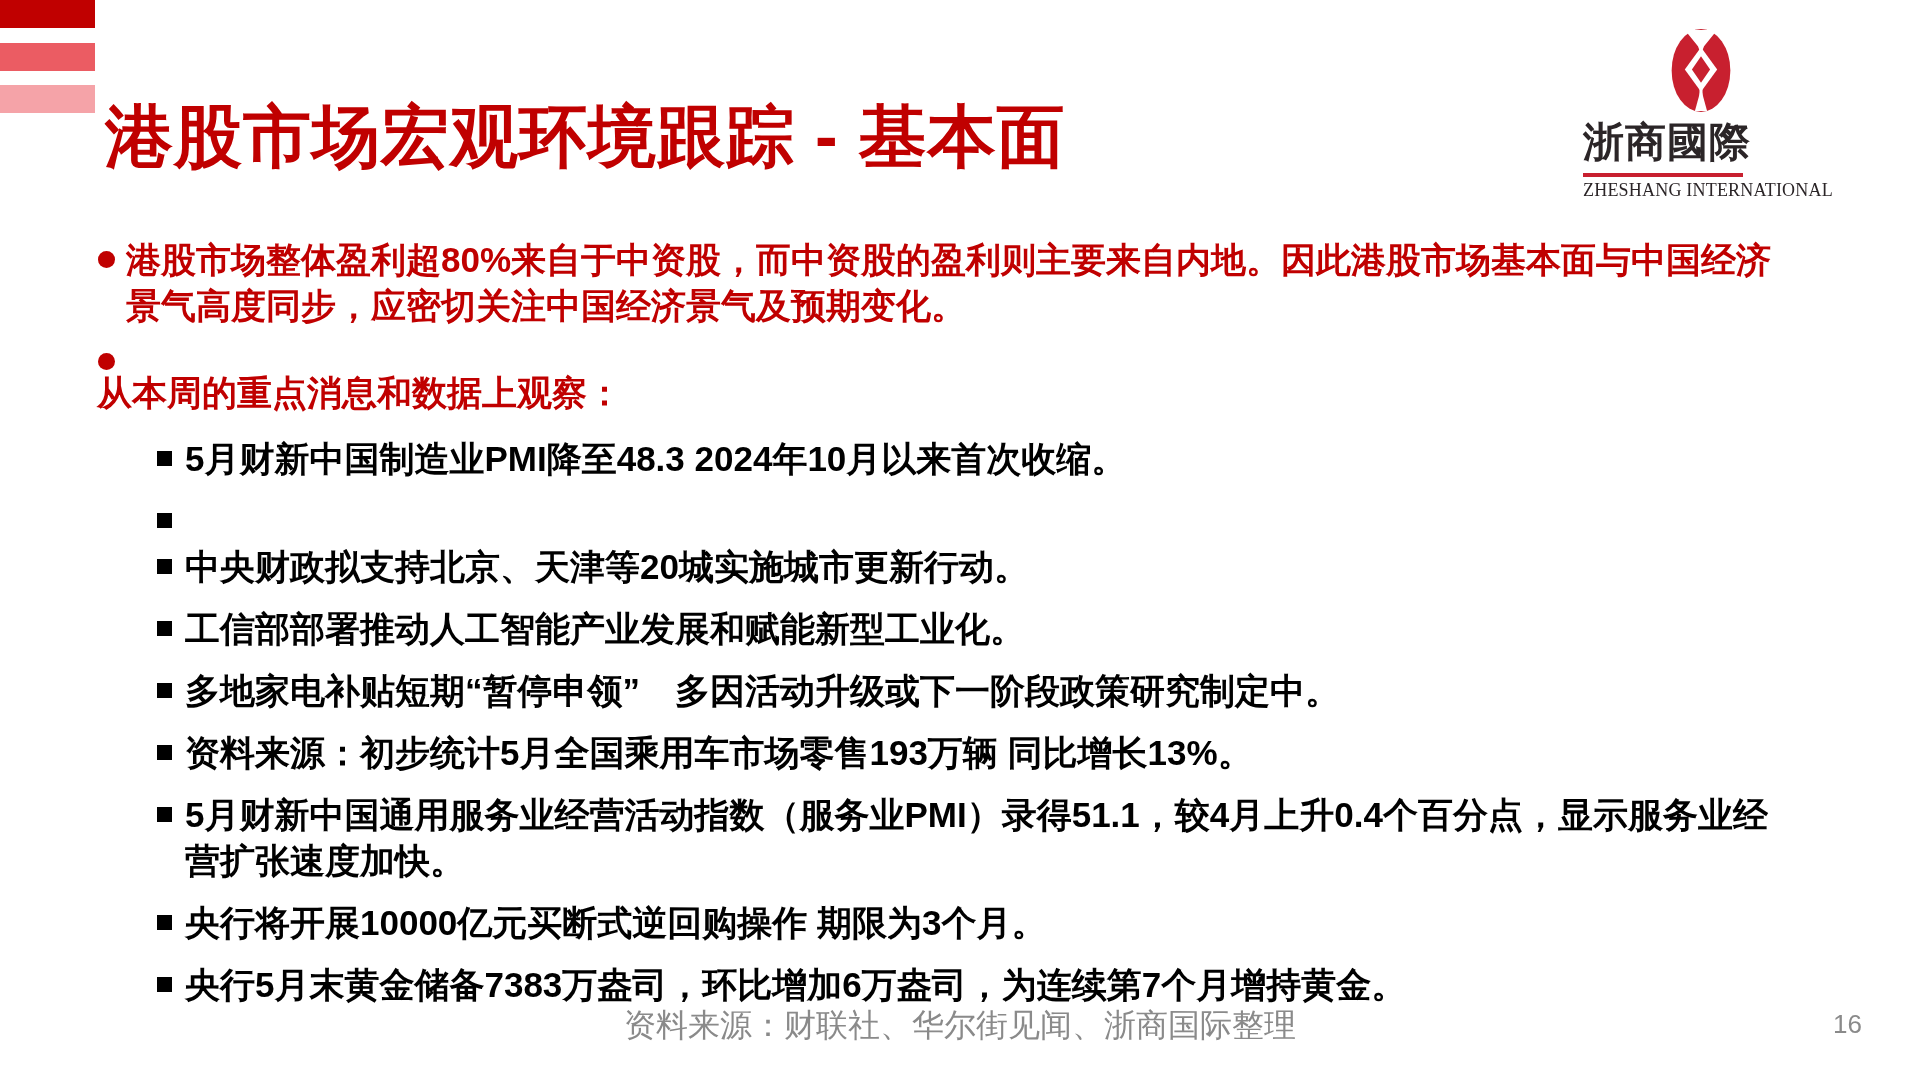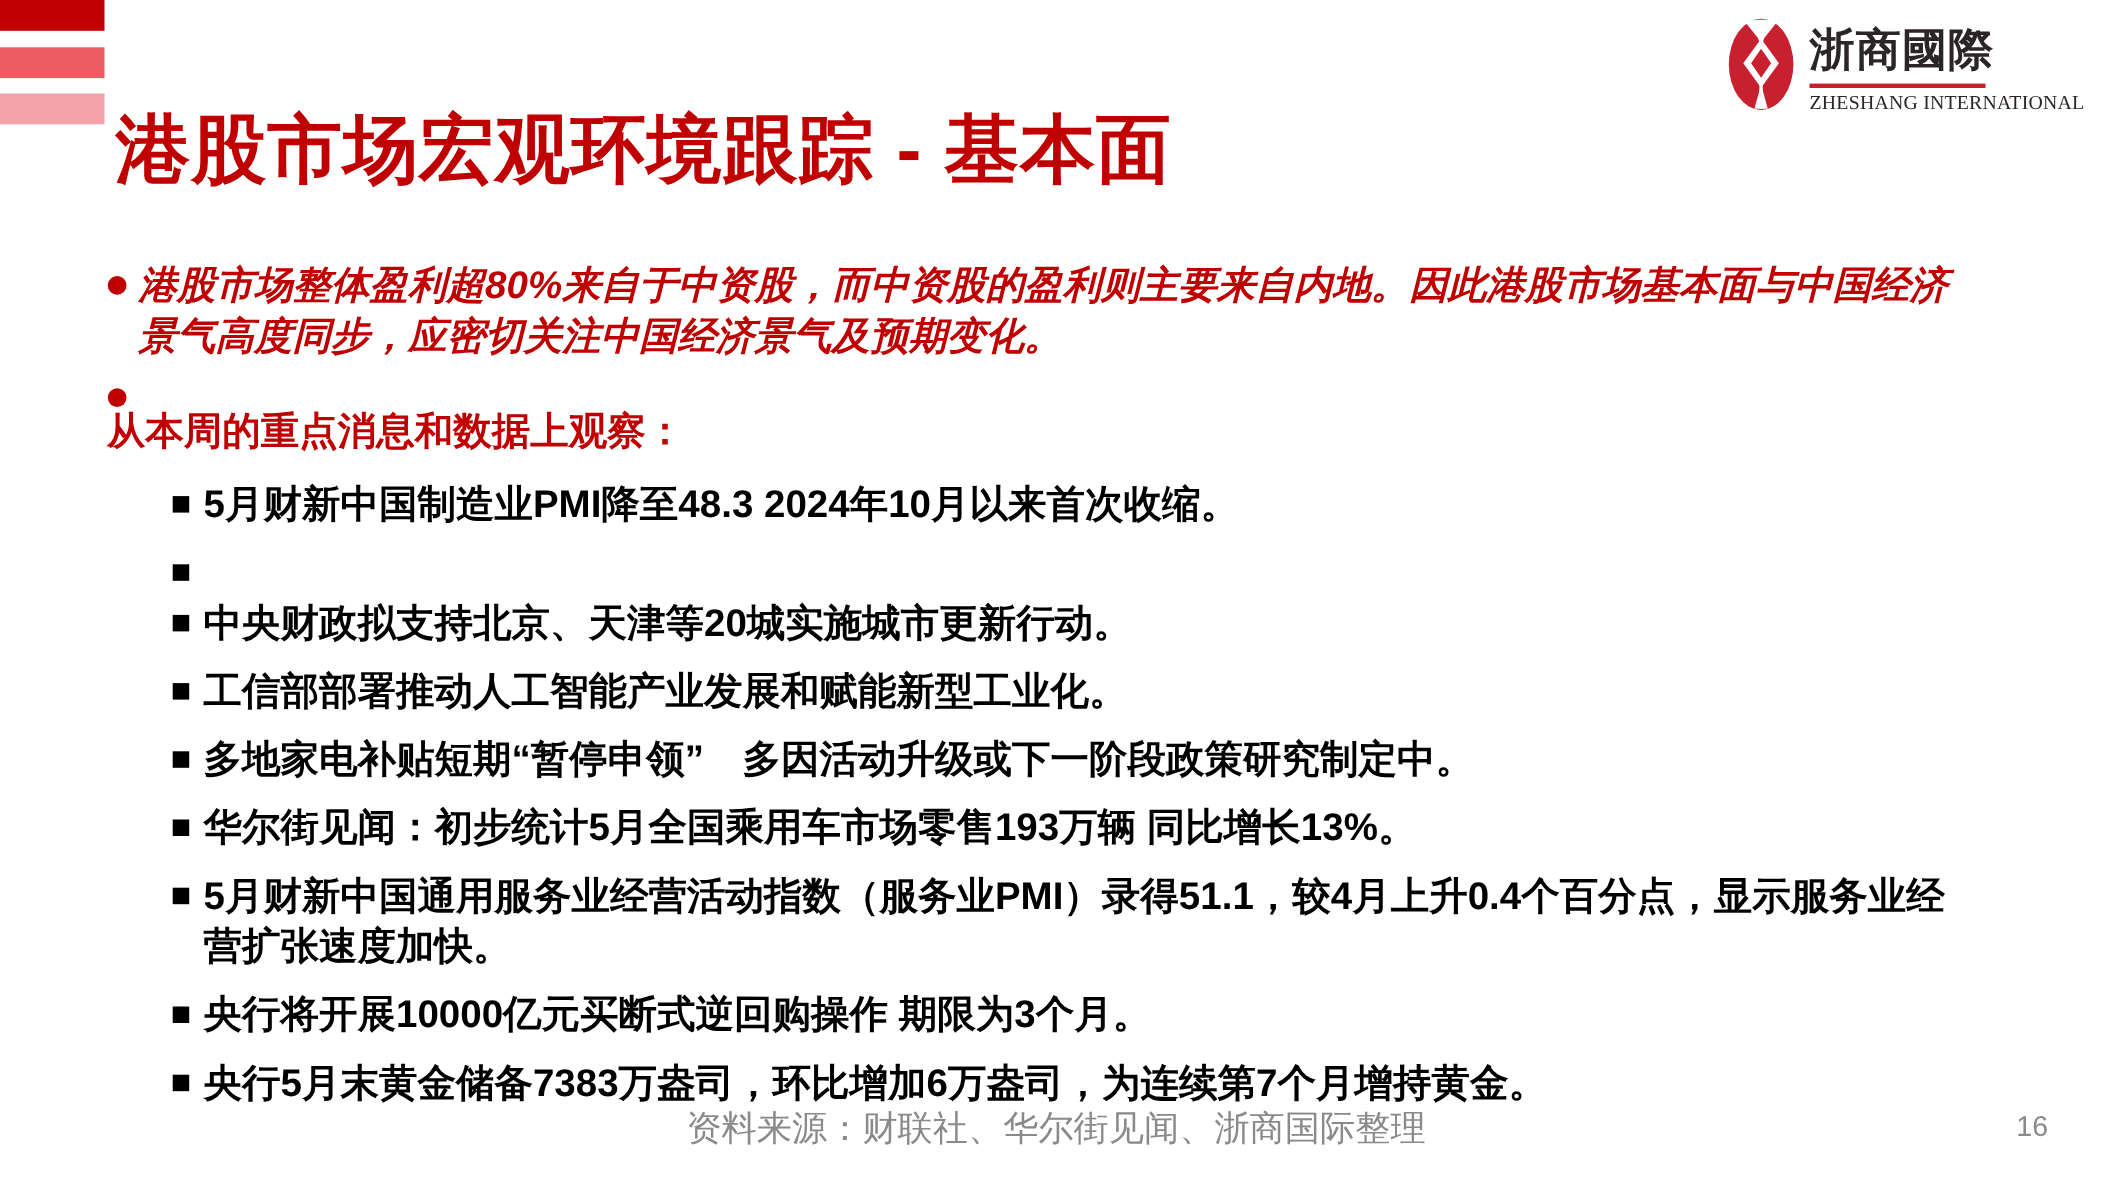--- a/index.html
+++ b/index.html
@@ -20,22 +20,22 @@
     overflow:hidden;
     font-family:"Liberation Sans","DejaVu Sans",sans-serif;
   }
   
   .bar{position:absolute;left:0;width:95px;height:28px;}
   .bar1{top:0;background:var(--primary-red,#C00000);}
   .bar2{top:43px;background:var(--bar-medium,#EB5C63);}
   .bar3{top:85px;background:var(--bar-light,#F5A3A8);}
   
   .logo{
-    position:absolute;top:16px;left:1570px;
-    display:flex;align-items:flex-start;
+    position:absolute;top:28px;left:1570px;
+    display:flex;align-items:center;flex-direction:column;
   }
   .logo-mark{width:62px;height:85px;display:block;}
   .logo-textcol{margin-left:13px;display:flex;flex-direction:column;align-items:flex-start;}
   .logo-cn{
     font-family:"Liberation Serif","DejaVu Serif",serif;
     font-weight:bold;font-size:41px;line-height:58px;
     color:var(--logo-dark,#2B2527);letter-spacing:1px;white-space:nowrap;
   }
   .logo-rule{width:160px;height:4px;background:var(--logo-red,#C8202F);margin:2px 0 3px 0;}
   .logo-en{
@@ -54,21 +54,21 @@
     position:absolute;left:97px;top:237px;width:1695px;
     font-weight:bold;font-size:35px;line-height:46px;
   }
   .bullet{display:flex;align-items:flex-start;}
   .bullet .dot{
     flex:0 0 auto;width:17px;height:17px;border-radius:50%;
     background:var(--primary-red,#C00000);
     margin:14px 11px 0 1px;
   }
   .bullet .txt{color:var(--primary-red,#C00000);white-space:pre-wrap;}
-  .bullet.b1{margin-bottom:10px;font-style:italic;}
+  .bullet.b1{margin-bottom:10px;}
   .bullet.b2{margin-bottom:20px;flex-direction:column;}
   .sublist{list-style:none;margin-left:60px;}
   .sub{display:flex;align-items:flex-start;margin-bottom:16px;}
   .sub .sq{
     flex:0 0 auto;width:15px;height:15px;
     background:var(--text-black,#000);
     margin:15px 13px 0 0;
   }
   .sub .txt{color:var(--text-black,#000);white-space:pre-wrap;}
   
@@ -138,21 +138,21 @@
       <li class="sub">
         <span class="sq"></span>
         <span class="txt">工信部部署推动人工智能产业发展和赋能新型工业化。</span>
       </li>
       <li class="sub">
         <span class="sq"></span>
         <span class="txt">多地家电补贴短期“暂停申领”　多因活动升级或下一阶段政策研究制定中。</span>
       </li>
       <li class="sub">
         <span class="sq"></span>
-        <span class="txt">华尔街见闻：初步统计5月全国乘用车市场零售193万辆 同比增长13%。</span>
+        <span class="txt">资料来源：初步统计5月全国乘用车市场零售193万辆 同比增长13%。</span>
       </li>
       <li class="sub">
         <span class="sq"></span>
         <span class="txt">5月财新中国通用服务业经营活动指数（服务业PMI）录得51.1，较4月上升0.4个百分点，显示服务业经营扩张速度加快。</span>
       </li>
       <li class="sub">
         <span class="sq"></span>
         <span class="txt">央行将开展10000亿元买断式逆回购操作 期限为3个月。</span>
       </li>
       <li class="sub">

